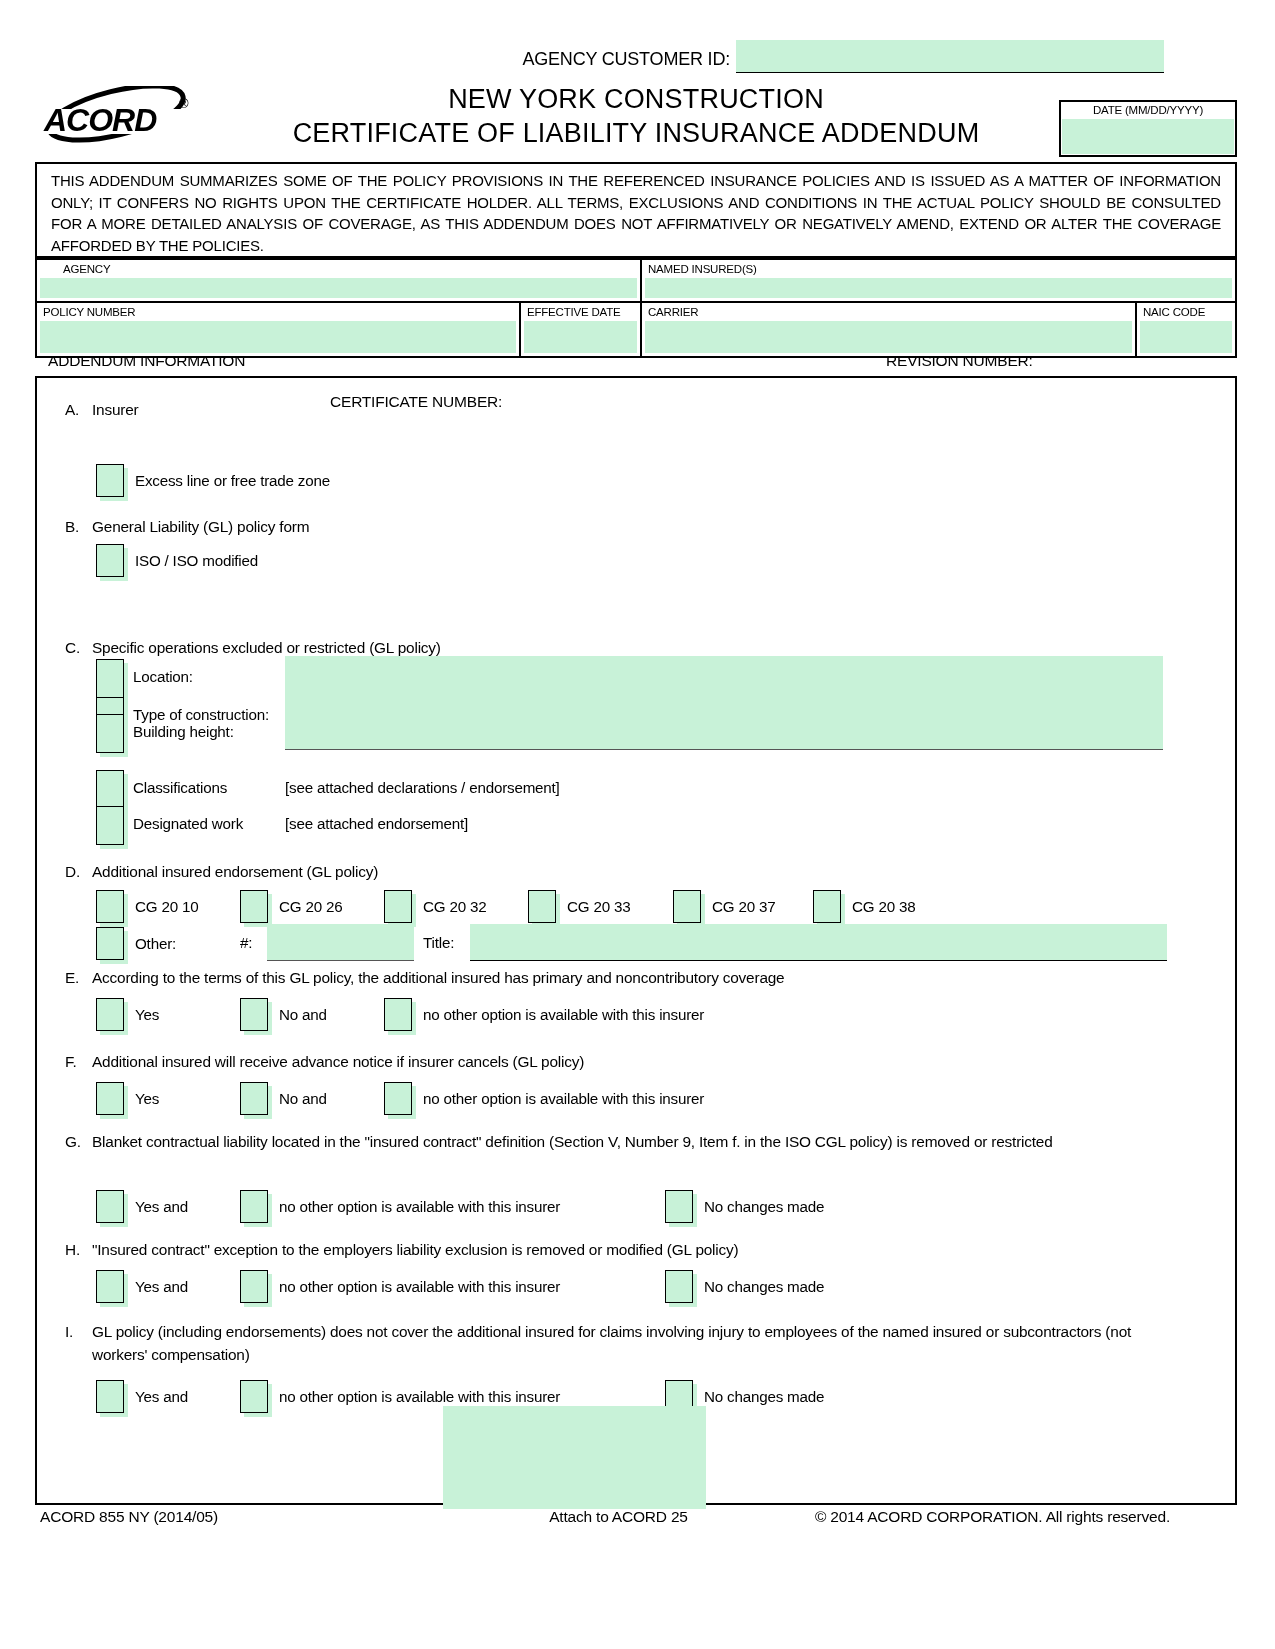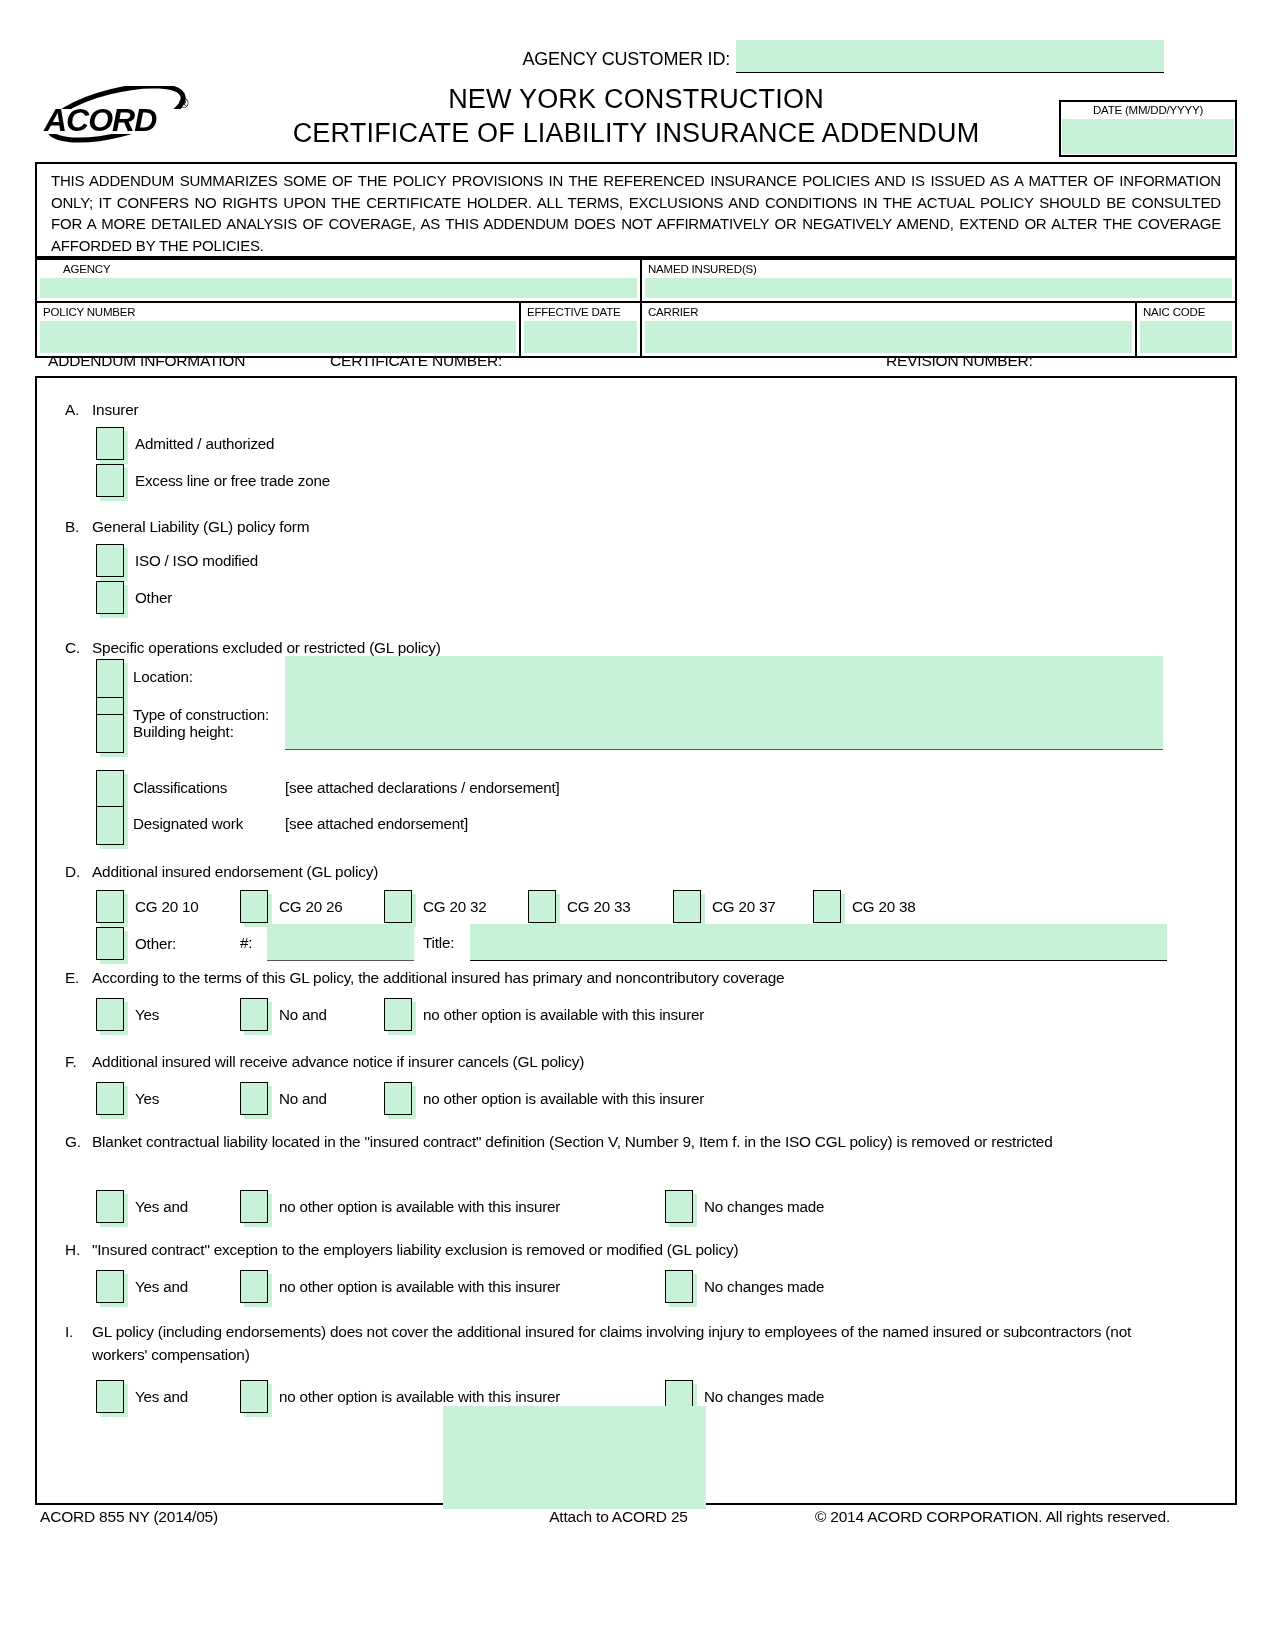--- a/index.html
+++ b/index.html
@@ -103,57 +103,45 @@
       </div>
       <div class="tcell last">
         <div class="tlabel">NAIC CODE</div>
         <div class="tfill green"></div>
       </div>
     </div>
   </div>
 
   <div class="abs addrow" style="left:0;top:352px;width:1275px;height:22px;">
     <span style="left:48px;">ADDENDUM INFORMATION</span>
-    <span style="left:330px;">CERTIFICATE NUMBER:</span>
+    <span style="left:330px;margin-top:41px;">CERTIFICATE NUMBER:</span>
     <span style="left:886px;">REVISION NUMBER:</span>
   </div>
 
   <div class="mainbox">
 
     <div class="stitle" style="top:20px;">
       <div class="sletter">A.</div>
       <div class="stext">Insurer</div>
     </div>
-    <div class="orow" style="top:47px;">
-      <div class="opt" style="left:59px;">
-        <div class="cb"></div>
-        <span class="lbl">Admitted / authorized</span>
-      </div>
-    </div>
     <div class="orow" style="top:84px;">
       <div class="opt" style="left:59px;">
         <div class="cb"></div>
         <span class="lbl">Excess line or free trade zone</span>
       </div>
     </div>
 
     <div class="stitle" style="top:137px;">
       <div class="sletter">B.</div>
       <div class="stext">General Liability (GL) policy form</div>
     </div>
     <div class="orow" style="top:164px;">
       <div class="opt" style="left:59px;">
         <div class="cb"></div>
         <span class="lbl">ISO / ISO modified</span>
-      </div>
-    </div>
-    <div class="orow" style="top:201px;">
-      <div class="opt" style="left:59px;">
-        <div class="cb"></div>
-        <span class="lbl">Other</span>
       </div>
     </div>
 
     <div class="stitle" style="top:258px;">
       <div class="sletter">C.</div>
       <div class="stext">Specific operations excluded or restricted (GL policy)</div>
     </div>
     <div class="crow" style="top:281px;">
       <div class="cbwrap">
           <div class="cb"></div>

